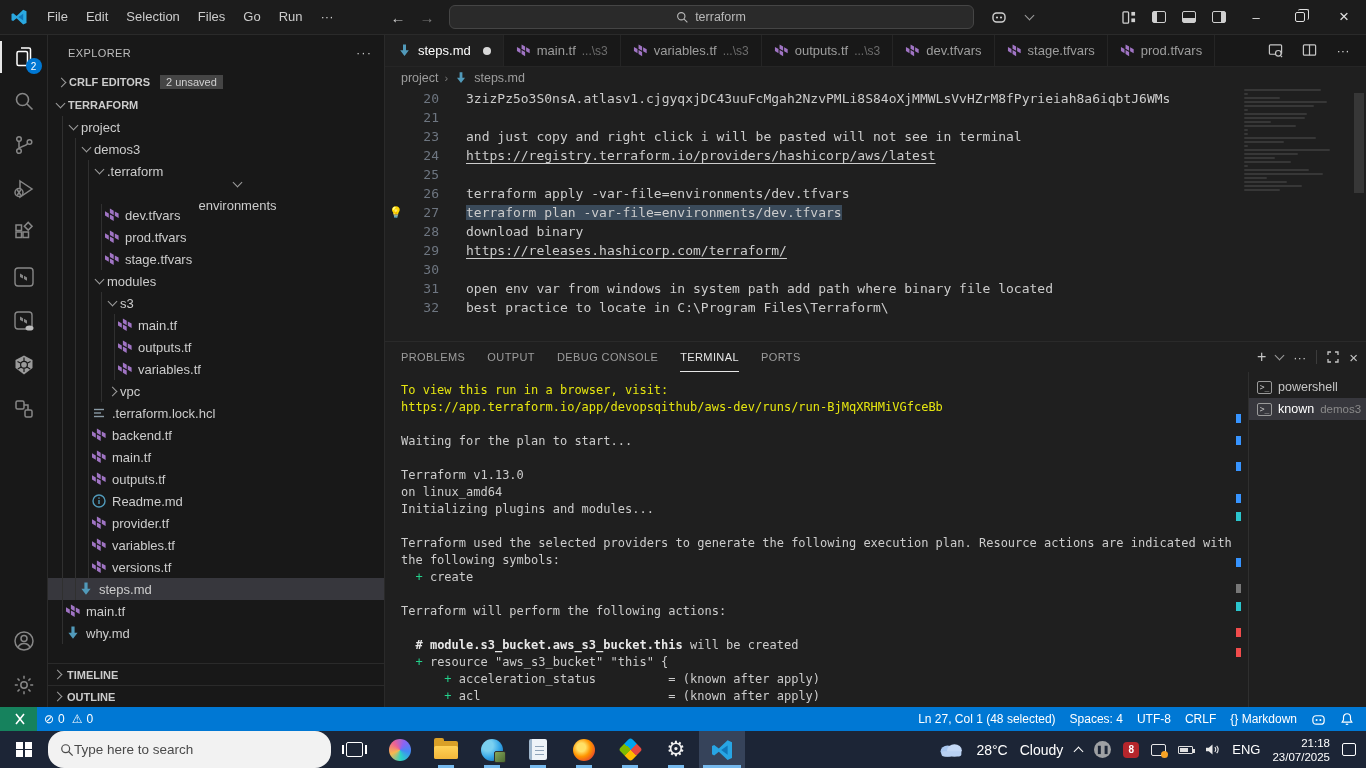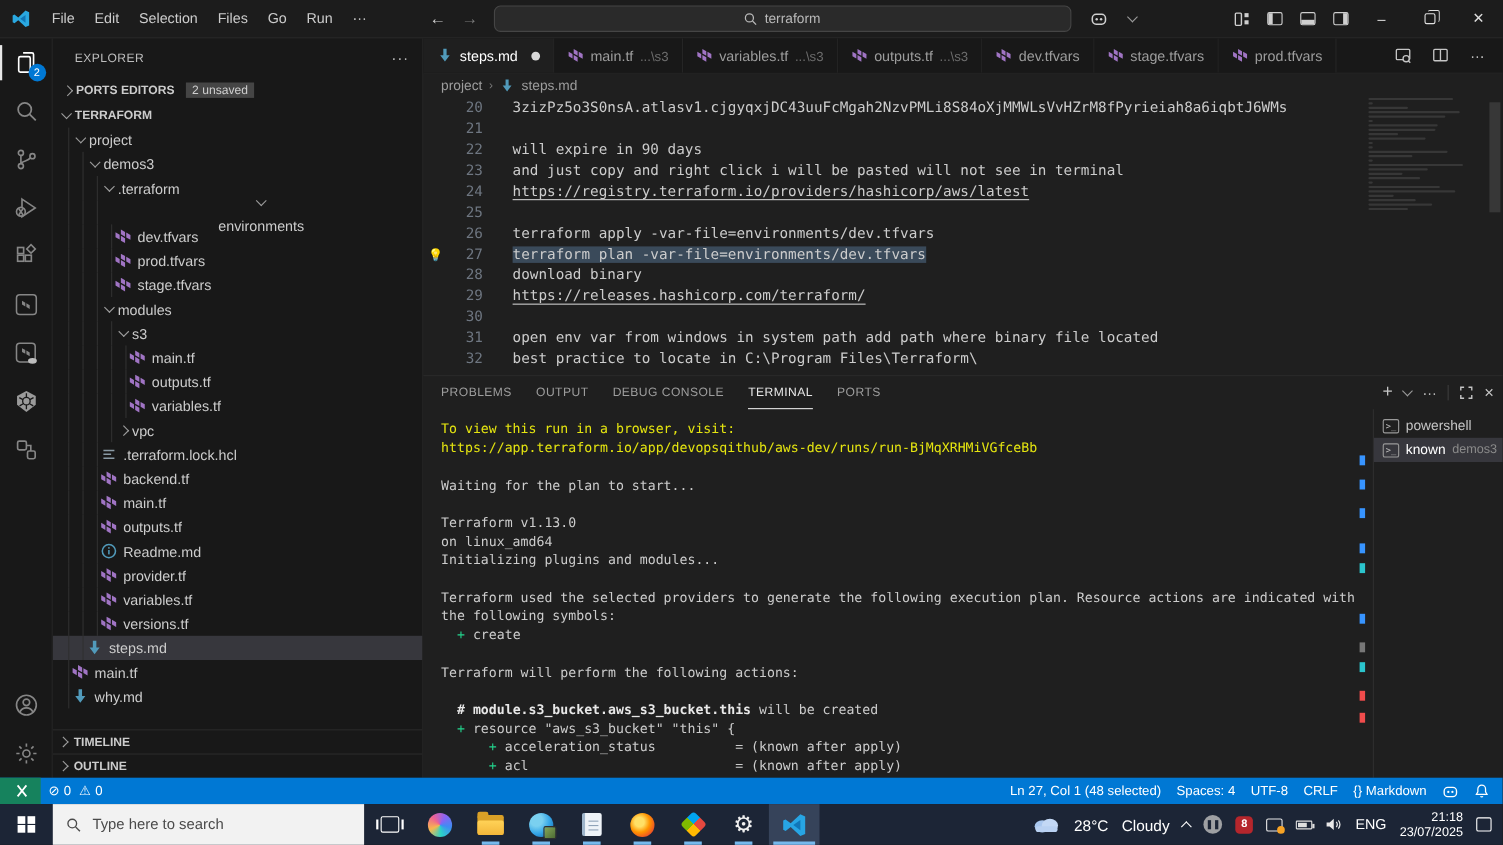--- a/index.html
+++ b/index.html
@@ -115,21 +115,21 @@
     display:flex; align-items:center; font-size:12px; }
   #remote-indicator { width:37px; height:24px; background:#16825d; display:flex; align-items:center; justify-content:center; }
   .sb-item { display:flex; align-items:center; gap:4px; padding:0 7px; height:100%; }
   #sb-right { margin-left:auto; display:flex; align-items:center; height:100%; }
 
   
   #taskbar { position:absolute; left:0; top:731px; width:1366px; height:37px; background:#1c2536; display:flex; align-items:stretch; }
   #start-btn { width:48px; display:flex; align-items:center; justify-content:center; }
   .winlogo { display:grid; grid-template-columns:7px 7px; grid-template-rows:7px 7px; gap:1.6px; }
   .winlogo div { background:#fff; }
-  #tb-search { width:283px; background:#f2f2f2; display:flex; align-items:center; gap:10px; padding-left:12px; color:#4a4a4a; font-size:13.5px; }
+  #tb-search { width:283px; background:#f2f2f2; display:flex; align-items:center; padding-left:12px; color:#4a4a4a; font-size:13.5px;border-radius:16px; }
   .tb-app { width:46px; display:flex; align-items:center; justify-content:center; position:relative; }
   .tb-app.running::after { content:""; position:absolute; left:15px; right:15px; bottom:0; height:3px; background:#76b9ed; }
   .tb-app.active { background:#36435a; }
   .tb-app.active::after { content:""; position:absolute; left:4px; right:4px; bottom:0; height:3px; background:#76b9ed; }
   #tb-right { margin-left:auto; display:flex; align-items:center; gap:12px; padding-right:10px; color:#ffffff; }
   #tb-clock { text-align:right; font-size:11.5px; line-height:14px; }
   #ico-copilot { width:22px; height:22px; border-radius:50%; background:conic-gradient(from 30deg,#8a63f4,#3f8cf3,#2bd3c6,#f7b84e,#ef6292,#8a63f4); }
   #ico-folder { width:24px; height:18px; position:relative; }
   #ico-folder .back { position:absolute; inset:0; background:#d9a027; border-radius:2px; }
   #ico-folder .back::before { content:""; position:absolute; left:0; top:-3px; width:10px; height:5px; background:#d9a027; border-radius:2px 2px 0 0; }
@@ -320,21 +320,21 @@
     </div>
   </div>
 
 <div id="sidebar">
   <div id="sidebar-header">
     <span id="sidebar-title">EXPLORER</span>
     <span id="sidebar-more">···</span>
   </div>
   <div class="section-row">
     <i class="chev right" style="margin-left:6px"></i>
-    <span>PORTS EDITORS</span>
+    <span>CRLF EDITORS</span>
     <span id="open-editors-badge">2 unsaved</span>
   </div>
   <div class="tree" id="file-tree">
       <div class="tree-row rootrow" style="padding-left: 4px;">
         <span class="tree-chev">
           <i class="chev down"></i>
         </span>
         <span class="lbl">TERRAFORM</span>
       </div>
       <div class="tree-row" style="padding-left: 17px;">
@@ -791,21 +791,20 @@
     <span class="t-ico" id="bc-ico">
         <svg viewBox="0 0 16 16">
           <path fill="#519aba" d="M6.4 1.5h3.2v6.2h3L8 13.8 3.4 7.7h3z"></path>
         </svg>
       </span>
     <span>steps.md</span>
   </div>
   <div id="editor">
       <div class="eline"><span class="bulb"></span><span class="lnum">20</span><span class="etext">3zizPz5o3S0nsA.atlasv1.cjgyqxjDC43uuFcMgah2NzvPMLi8S84oXjMMWLsVvHZrM8fPyrieiah8a6iqbtJ6WMs</span></div>
       <div class="eline"><span class="bulb"></span><span class="lnum">21</span><span class="etext"></span></div>
-      <div class="eline"><span class="bulb"></span><span class="lnum">22</span><span class="etext">will expire in 90 days</span></div>
       <div class="eline"><span class="bulb"></span><span class="lnum">23</span><span class="etext">and just copy and right click i will be pasted will not see in terminal</span></div>
       <div class="eline"><span class="bulb"></span><span class="lnum">24</span><span class="etext link">https://registry.terraform.io/providers/hashicorp/aws/latest</span></div>
       <div class="eline"><span class="bulb"></span><span class="lnum">25</span><span class="etext"></span></div>
       <div class="eline"><span class="bulb"></span><span class="lnum">26</span><span class="etext">terraform apply -var-file=environments/dev.tfvars</span></div>
       <div class="eline"><span class="bulb" style="filter: hue-rotate(0deg);">💡</span><span class="lnum">27</span><span class="etext"><span class="sel">terraform plan -var-file=environments/dev.tfvars</span></span></div>
       <div class="eline"><span class="bulb"></span><span class="lnum">28</span><span class="etext">download binary</span></div>
       <div class="eline"><span class="bulb"></span><span class="lnum">29</span><span class="etext link">https://releases.hashicorp.com/terraform/</span></div>
       <div class="eline"><span class="bulb"></span><span class="lnum">30</span><span class="etext"></span></div>
       <div class="eline"><span class="bulb"></span><span class="lnum">31</span><span class="etext">open env var from windows in system path add path where binary file located</span></div>
       <div class="eline"><span class="bulb"></span><span class="lnum">32</span><span class="etext">best practice to locate in C:\Program Files\Terraform\</span></div>

